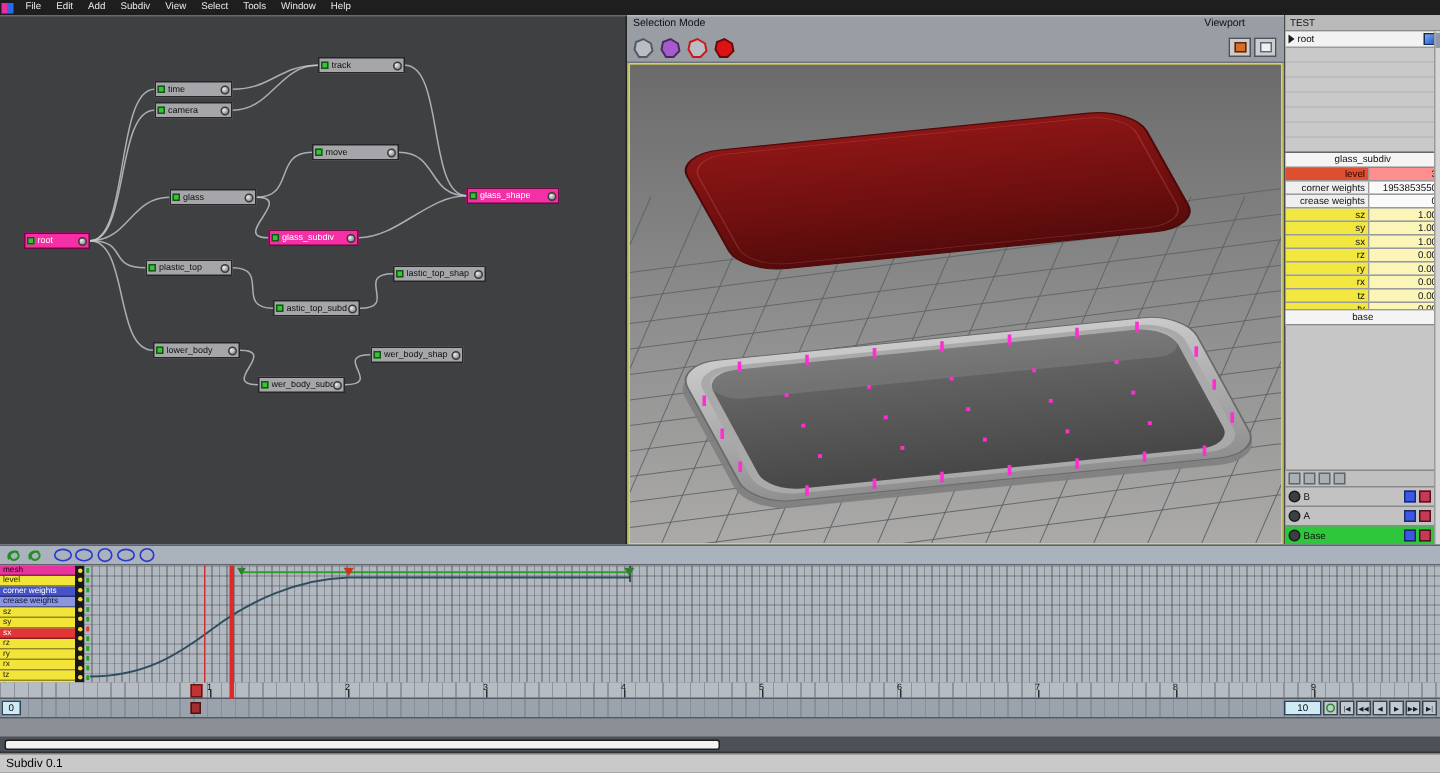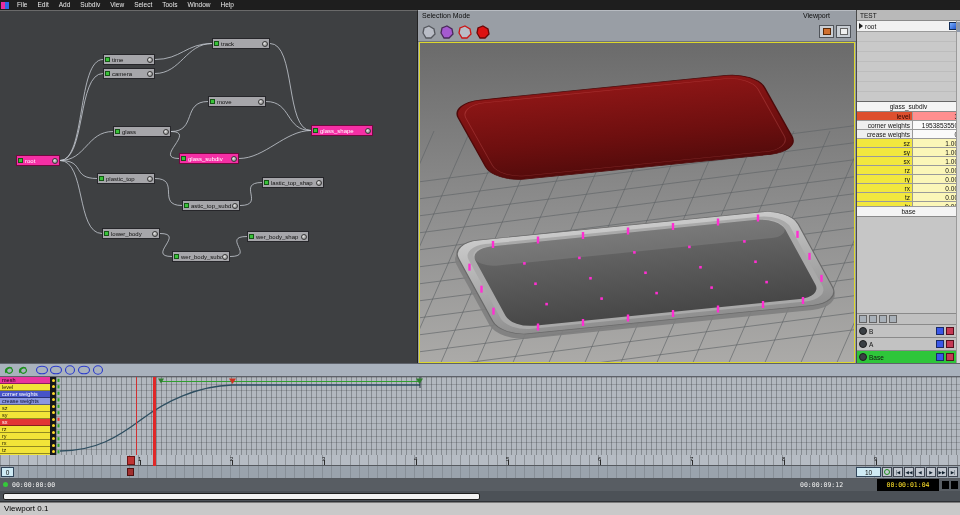--- a/index.html
+++ b/index.html
@@ -582,30 +582,22 @@
     <button class="tbtn">|◀</button>
         <button class="tbtn">◀◀</button>
         <button class="tbtn">◀</button>
         <button class="tbtn">▶</button>
         <button class="tbtn">▶▶</button>
         <button class="tbtn">▶|</button>
       </div>
   </div>
   <div id="play-marker"></div>
 
-  <div id="tcbar">
-    <span id="tc-dot"></span>
-    <span id="tc-start">00:00:00:00</span>
-    <span id="tc-end">00:00:09:12</span>
-    <span id="tc-current">00:00:01:04</span>
-    <span class="tc-sq" style="left:942px"></span>
-    <span class="tc-sq" style="left:951px"></span>
-  </div>
 
   <div id="hscroll">
     <div id="hbar"></div>
   </div>
 
-  <div id="statusbar">Viewport 0.1</div>
+  <div id="statusbar">Subdiv 0.1</div>
 
   <div id="ph-main"></div>
   <div id="ph-thin"></div>
 </div>
 
 </body></html>

